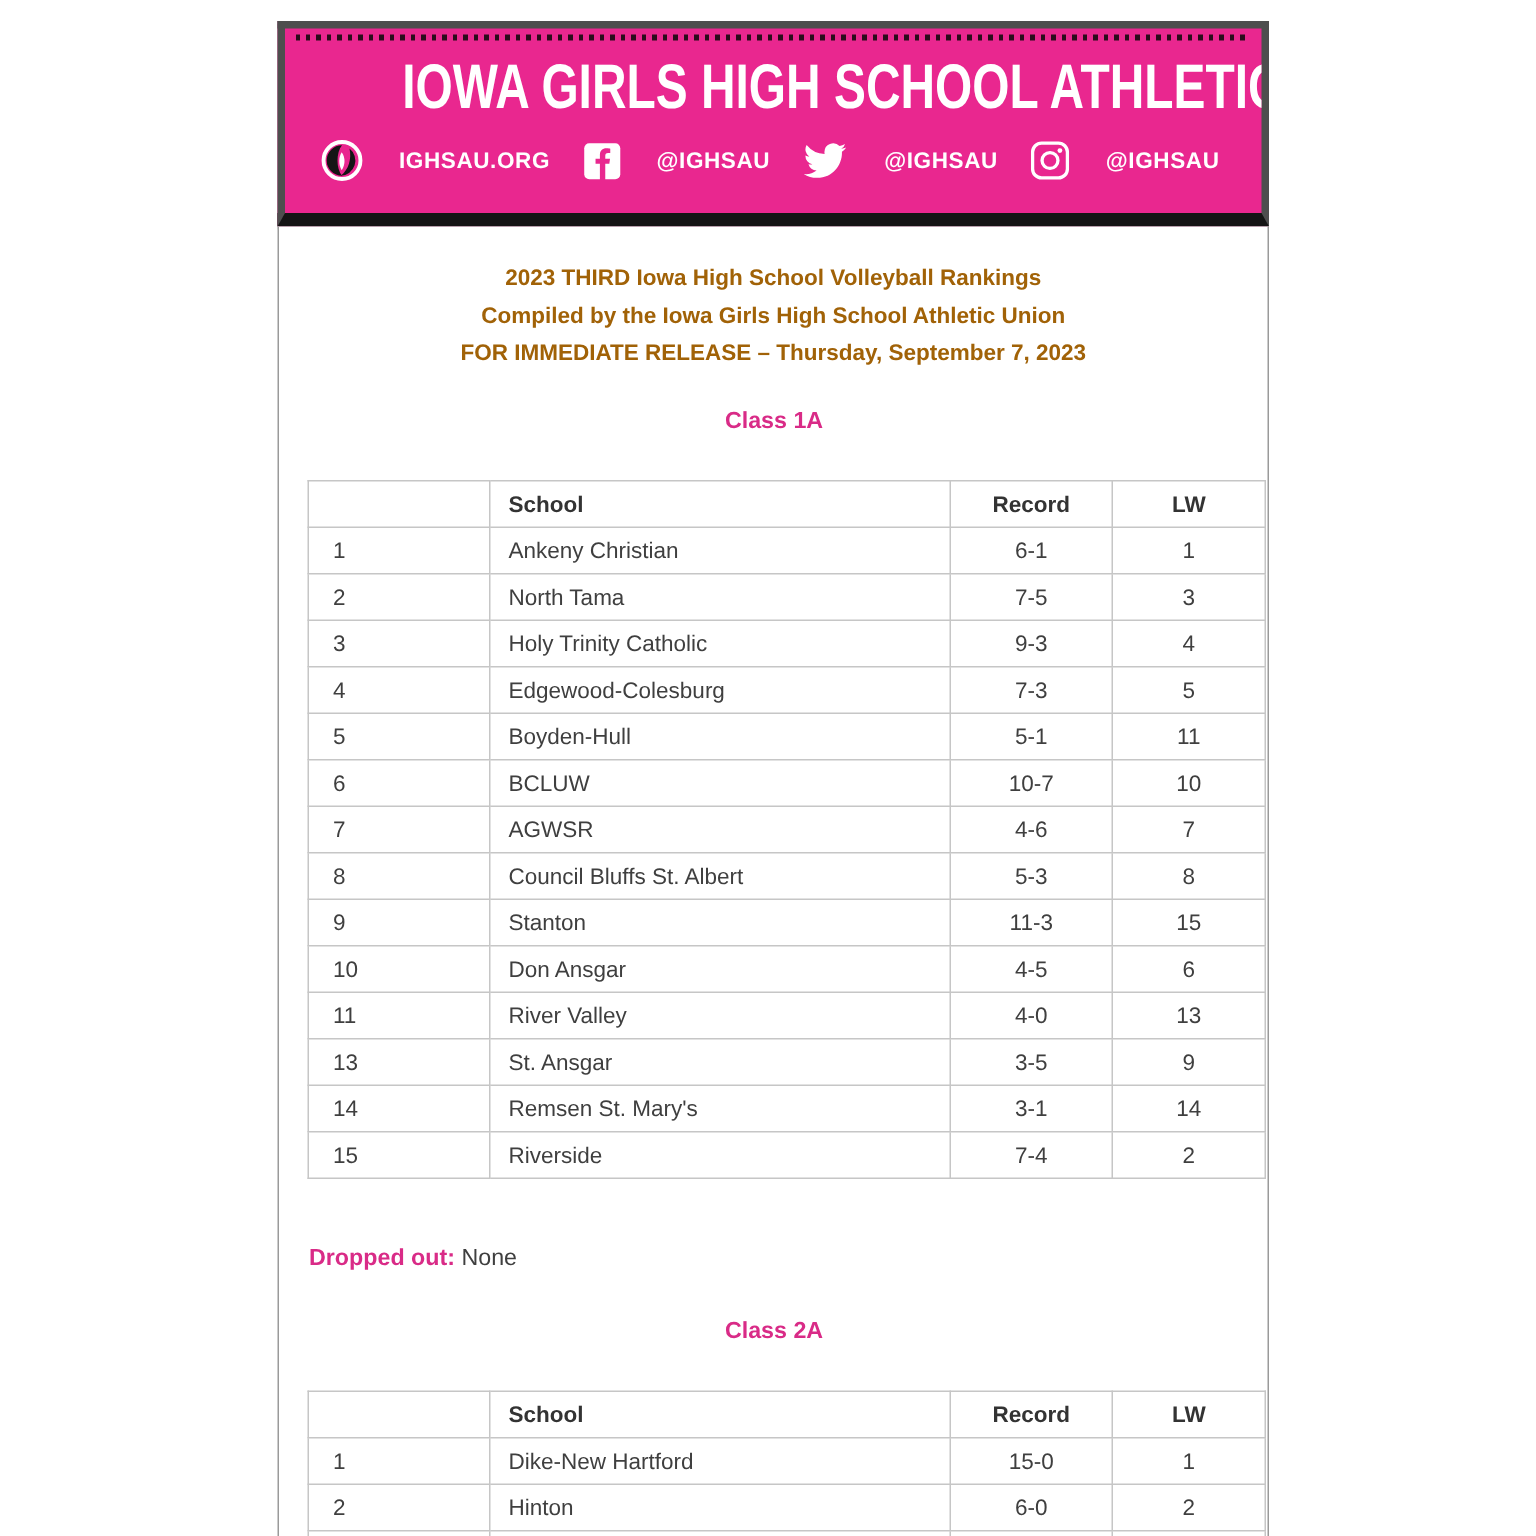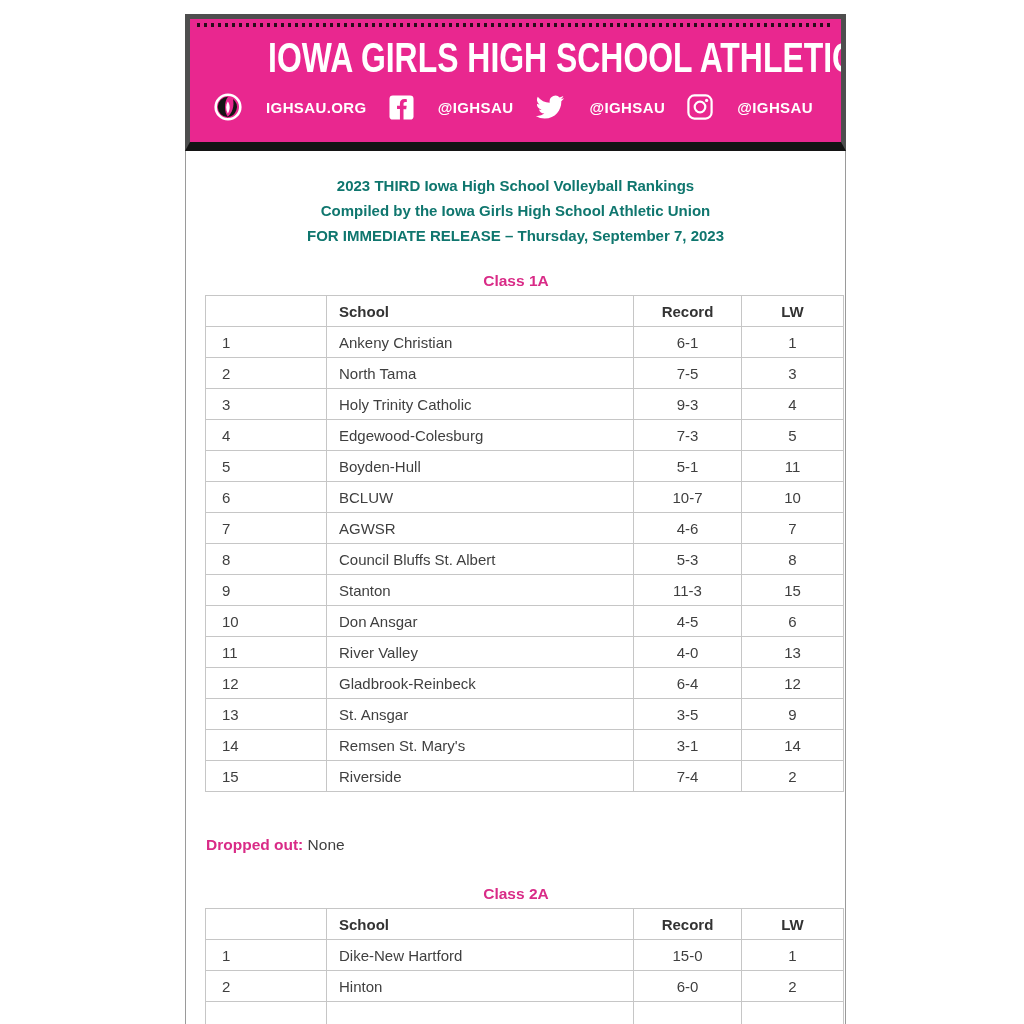--- a/index.html
+++ b/index.html
@@ -74,39 +74,39 @@
     height: 873px;
     border-left: 1px solid #9a9a9a;
     border-right: 1px solid #9a9a9a;
     padding: 22px 19px 0 19px;
     background: #ffffff;
     overflow: hidden;
   }
   .release p {
     margin: 0;
     text-align: center;
-    color: #0f766e;
+    color: #a16207;
     font-weight: bold;
     font-size: 15px;
     line-height: 25px;
   }
   .class-heading {
     margin: 24px 0 0 1px;
     color: #d92b87;
     font-weight: bold;
     font-size: 15.5px;
     line-height: 17px;
     text-align: center;
   }
   .class-heading.second { margin-top: 32px; }
 
   table.rank-table {
     border-collapse: collapse;
     table-layout: fixed;
-    margin-top: 6px;
+    margin-top: 31px;
     width: 612px;
   }
   table.rank-table th, table.rank-table td {
     border: 1px solid #c6c6c6;
     height: 30px;
     font-size: 15px;
     color: #3f3f3f;
     padding: 0;
     overflow: hidden;
     white-space: nowrap;
@@ -261,26 +261,20 @@
               <td class="c2">4-5</td>
               <td class="c3">6</td>
             </tr>
             <tr>
               <td class="c0">11</td>
               <td class="c1">River Valley</td>
               <td class="c2">4-0</td>
               <td class="c3">13</td>
             </tr>
             <tr>
-              <td class="c0">12</td>
-              <td class="c1">Gladbrook-Reinbeck</td>
-              <td class="c2">6-4</td>
-              <td class="c3">12</td>
-            </tr>
-            <tr>
               <td class="c0">13</td>
               <td class="c1">St. Ansgar</td>
               <td class="c2">3-5</td>
               <td class="c3">9</td>
             </tr>
             <tr>
               <td class="c0">14</td>
               <td class="c1">Remsen St. Mary's</td>
               <td class="c2">3-1</td>
               <td class="c3">14</td>

